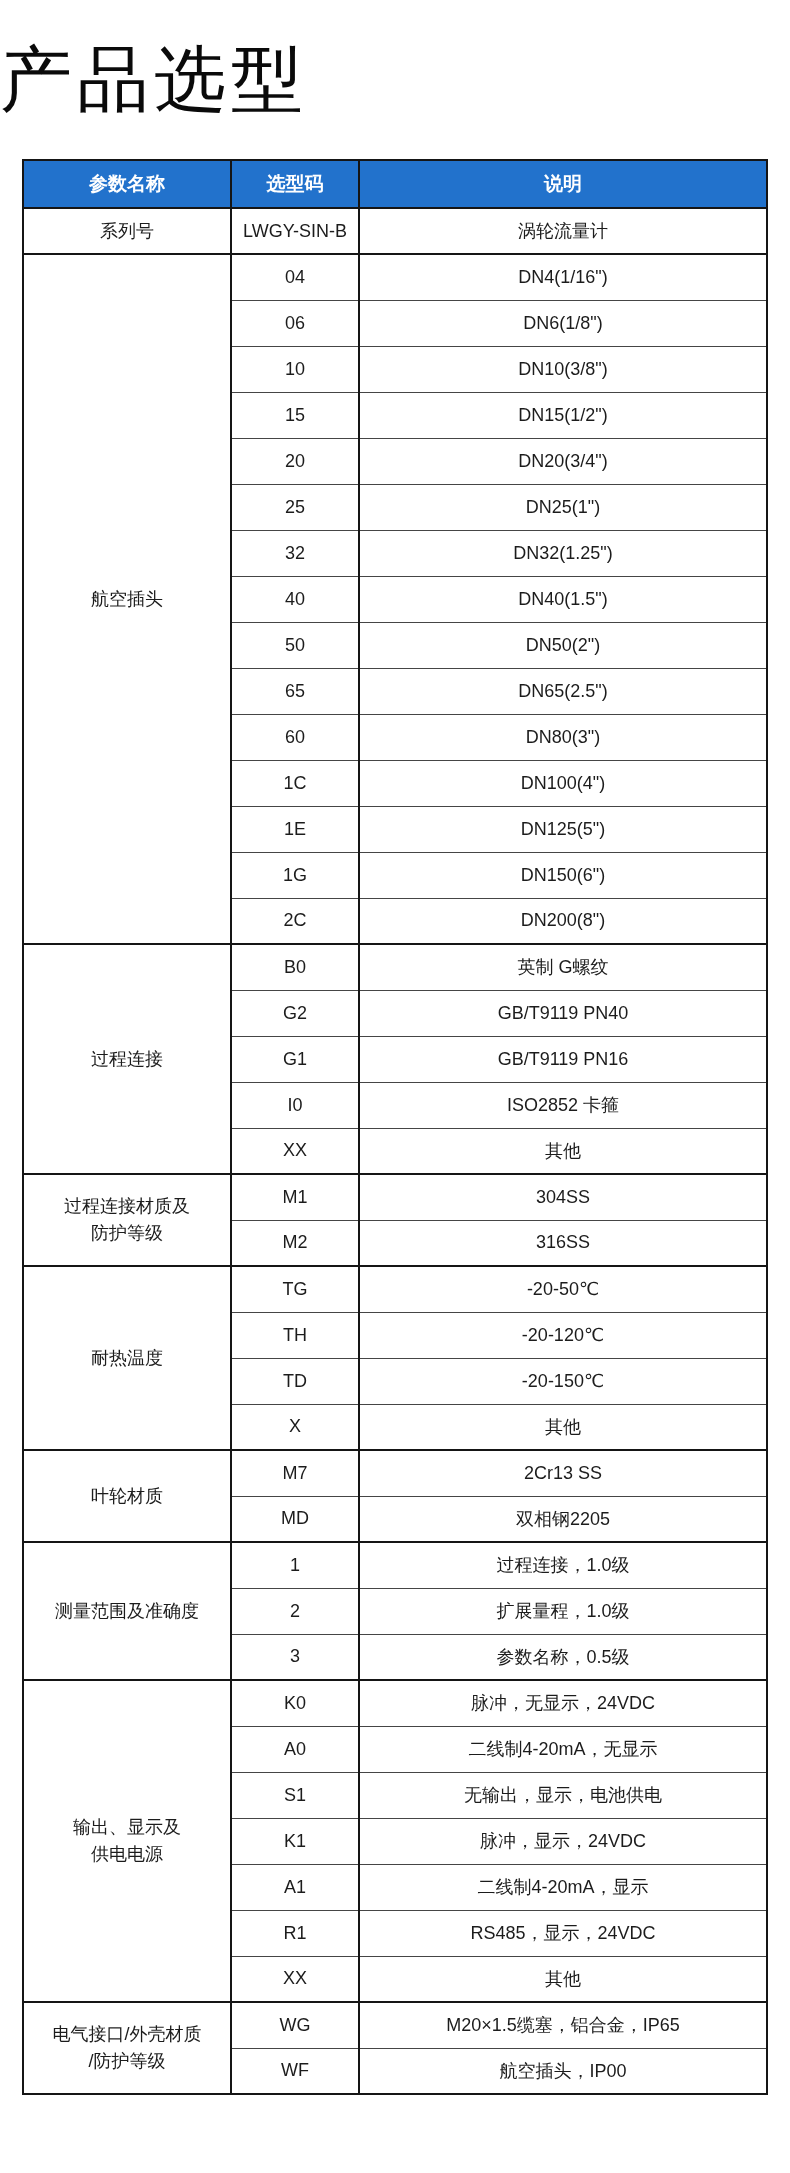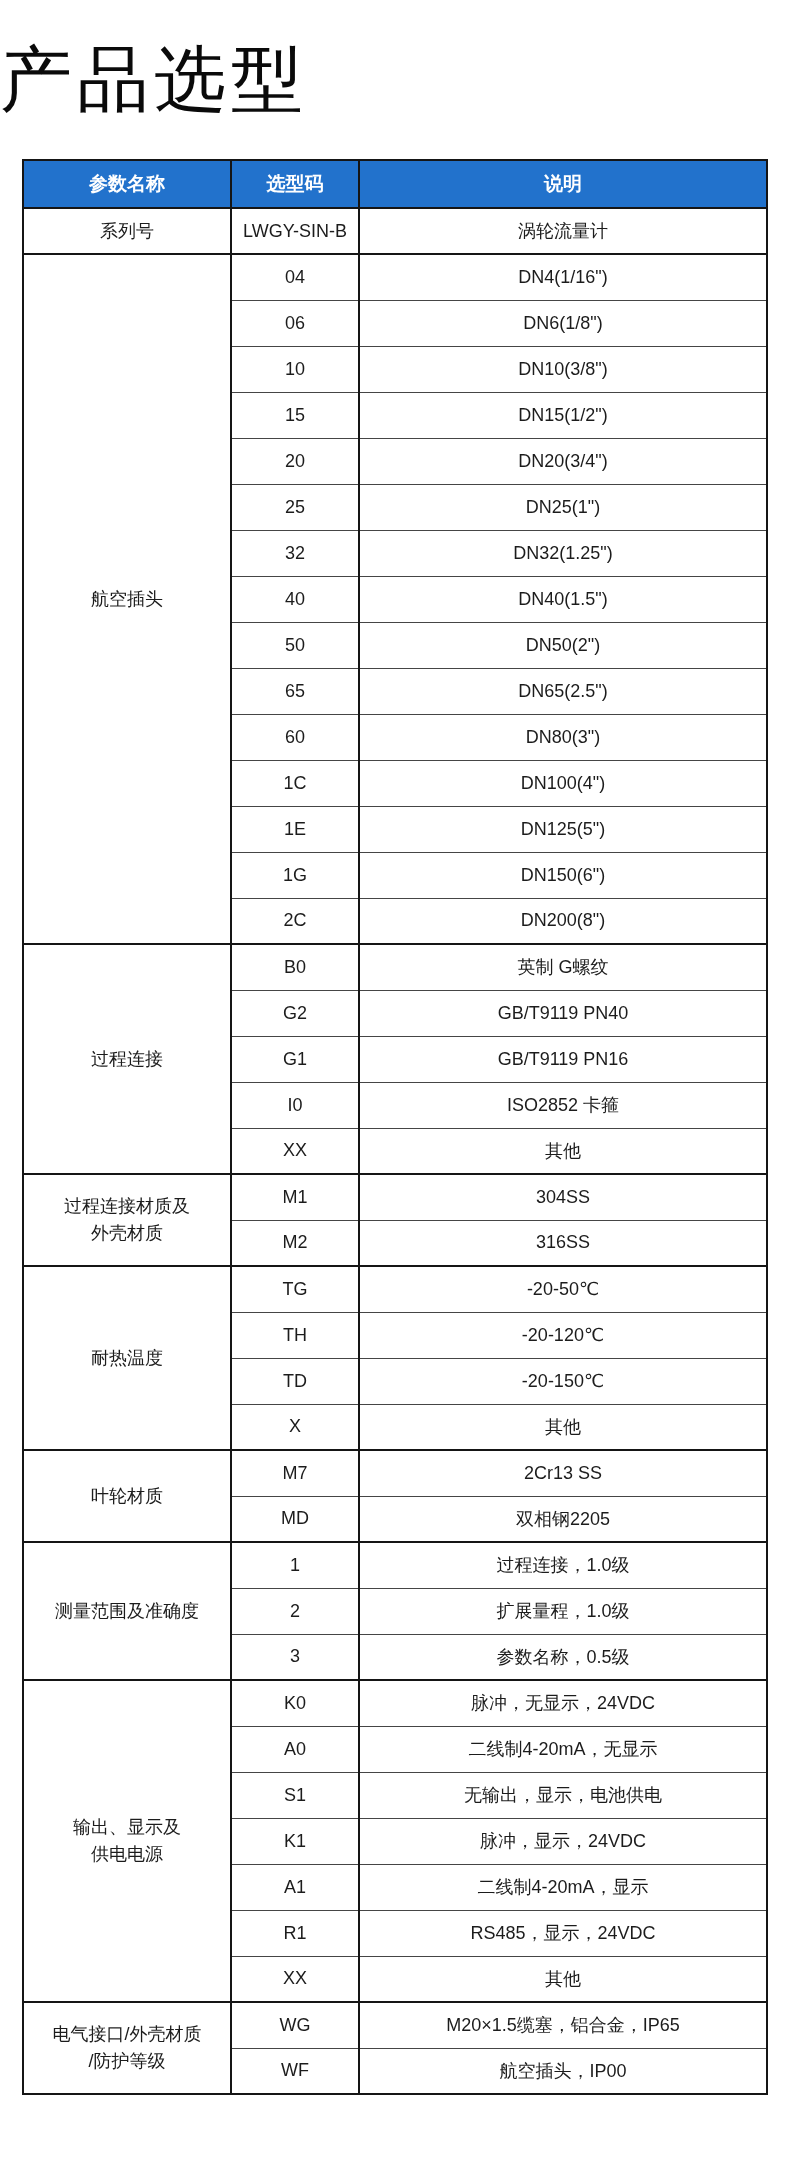--- a/index.html
+++ b/index.html
@@ -175,21 +175,21 @@
       <tr class="row-inner">
         <td class="code-cell">I0</td>
         <td class="desc-cell">ISO2852 卡箍</td>
       </tr>
       <tr class="row-inner">
         <td class="code-cell">XX</td>
         <td class="desc-cell">其他</td>
       </tr>
       <tr class="group-start">
         <td rowspan="2" class="param-cell">过程连接材质及
-外壳材质</td>
+防护等级</td>
         <td class="code-cell">M1</td>
         <td class="desc-cell">304SS</td>
       </tr>
       <tr class="row-inner">
         <td class="code-cell">M2</td>
         <td class="desc-cell">316SS</td>
       </tr>
       <tr class="group-start">
         <td rowspan="4" class="param-cell">耐热温度</td>
         <td class="code-cell">TG</td>

